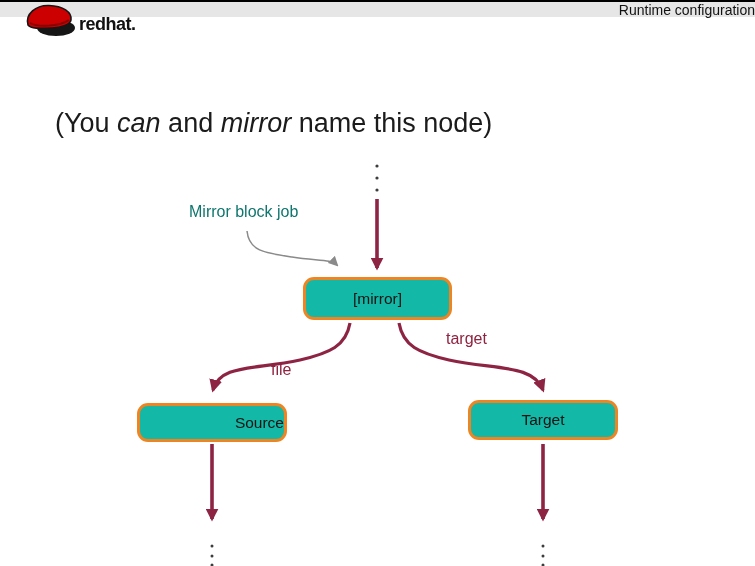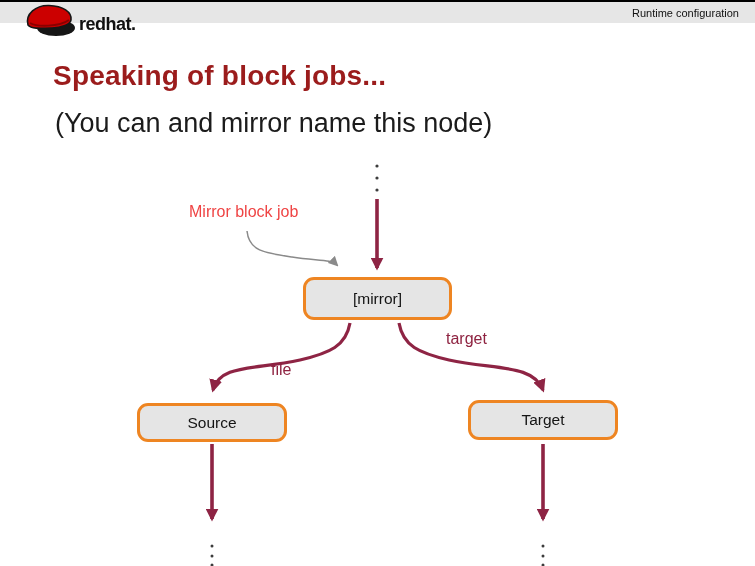--- a/index.html
+++ b/index.html
@@ -4,53 +4,53 @@
 <style>
   * { margin:0; padding:0; box-sizing:border-box; }
   html,body { background:#ffffff; }
   .slide {
     position:relative; width:755px; height:566px; overflow:hidden;
     background:#ffffff; font-family:"Liberation Sans", sans-serif;
   }
   
   .top-line { position:absolute; left:0; top:0; width:755px; height:2px; background:#000000; }
   .header-bar {
-    position:absolute; left:0; top:2px; width:755px; height:21px;
+    position:absolute; left:0; top:2px; width:755px; height:15px;
     background:#e6e6e6; display:flex; align-items:center; justify-content:flex-end;
-    padding-right:16px; font-size:11px; color:#111111;
+    padding-right:0; font-size:14px; color:#111111;
   }
   
   .logo { position:absolute; left:23px; top:3px; display:flex; align-items:flex-end; z-index:3; }
   .logo-hat { display:block; }
   .logo-word { font-size:18px; color:#111111; letter-spacing:-0.5px; margin-left:2px; margin-bottom:2px; }
   .logo-word .b { font-weight:700;margin-top:36px; }
   .logo-word .r { font-weight:700; }
   .logo-word .p { font-weight:700; }
   
   .page-title {
     position:absolute; left:53px; top:60px; font-size:28px; font-weight:700;
     color:#9b1c1c; letter-spacing:0.2px; z-index:2;
   }
   .subtitle {
     position:absolute; left:55px; top:108px; font-size:27px; font-weight:400;
     color:#1b1b1b; z-index:2;
   }
-  .subtitle .it { }
+  .subtitle .it { font-style:italic; }
   
   .diagram-svg { position:absolute; left:0; top:0; width:755px; height:566px; z-index:1; }
   .node {
-    position:absolute; background:#e5e5e5; border:3.5px solid #ee8522; border-radius:11px;
+    position:absolute; background:#14b8a6; border:3.5px solid #ee8522; border-radius:11px;
     display:flex; align-items:center; justify-content:center;
     font-size:15.5px; color:#141414; z-index:2;
   }
   .node-mirror { left:303px; top:277px; width:149px; height:43px; }
-  .node-source { left:137px; top:403px; width:150px; height:39px; }
+  .node-source { left:137px; top:403px; width:150px; height:39px;justify-content:flex-end; }
   .node-target { left:468px; top:400px; width:150px; height:40px; }
   .annotation-label {
-    position:absolute; left:189px; top:203px; font-size:16px; color:#ef4444; z-index:2;
+    position:absolute; left:189px; top:203px; font-size:16px; color:#0f766e; z-index:2;
   }
   .edge-label { position:absolute; font-size:16px; color:#8e2240; z-index:2; }
   .edge-label-file   { left:271px; top:336px;margin-top:25px; }
   .edge-label-target { left:446px; top:330px; }
 </style>
 </head>
 <body>
 
 <div class="slide">
 
@@ -63,21 +63,20 @@
     <svg class="logo-hat" width="54" height="34" viewBox="0 0 54 34">
       <ellipse cx="33" cy="25" rx="19" ry="8" fill="#161616"></ellipse>
       <path d="M5,22 C2,11 13,2 26,2.5 C40,3 49,9 48,17 C47.5,21 39,25 29,25 C17,25.5 8,26 5,22 z" fill="#cc0000" stroke="#161616" stroke-width="1.6"></path>
       <path d="M7,20 C14,24 36,24 46,17" fill="none" stroke="#8a0000" stroke-width="2"></path>
     </svg>
     <span class="logo-word">
       <span class="b">red</span><span class="r">hat</span><span class="p">.</span>
     </span>
   </div>
 
-  <div class="page-title">Speaking of block jobs...</div>
   <div class="subtitle"><span>(You </span><span class="it">can</span><span> and </span><span class="it">mirror</span><span> name this node)</span></div>
 
   <svg class="diagram-svg" viewBox="0 0 755 566">
     <defs>
       <marker id="arrowMaroon" viewBox="0 0 10 10" refX="8" refY="5" markerWidth="13" markerHeight="13" orient="auto" markerUnits="userSpaceOnUse">
         <path d="M0,0 L10,5 L0,10 z" fill="#8e2444"></path>
       </marker>
       <marker id="arrowGray" viewBox="0 0 10 10" refX="8" refY="5" markerWidth="10" markerHeight="10" orient="auto" markerUnits="userSpaceOnUse">
         <path d="M0,0 L10,5 L0,10 z" fill="#8a8a8a"></path>
       </marker>

